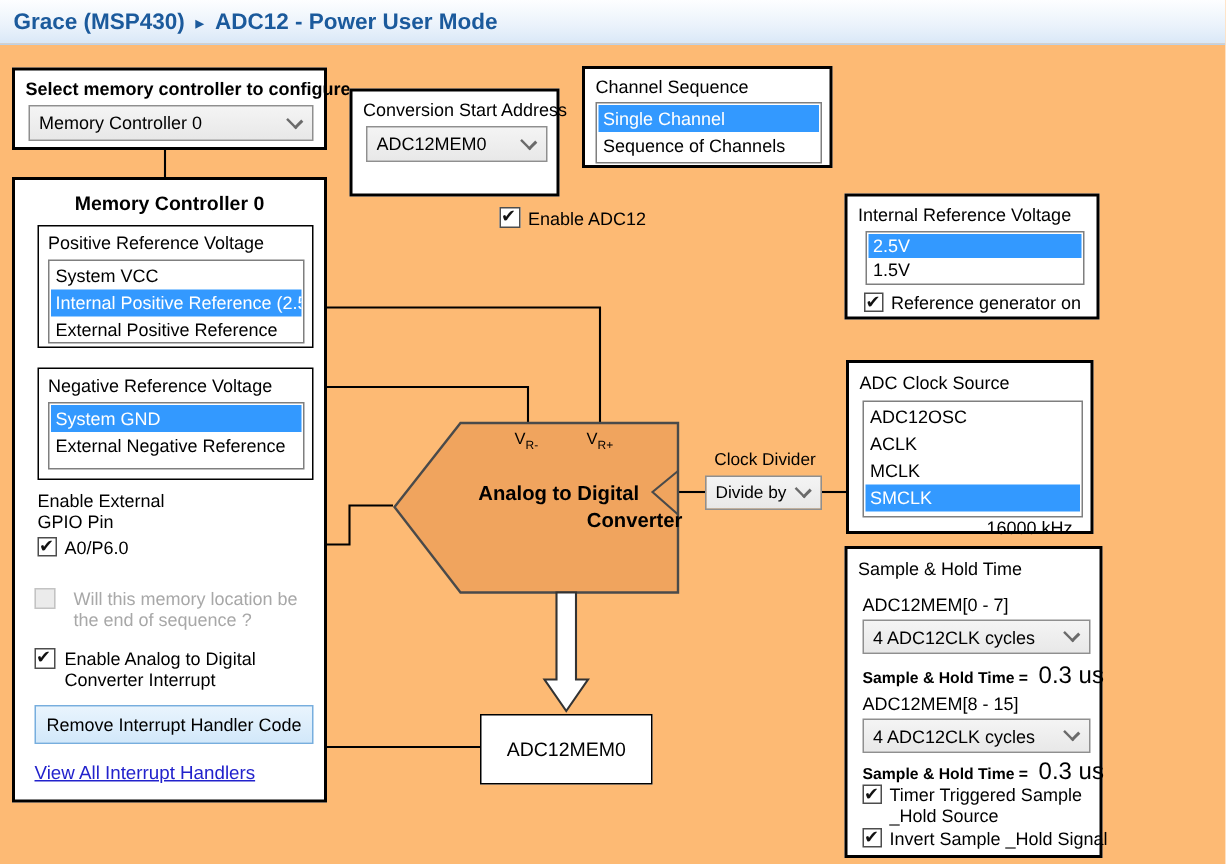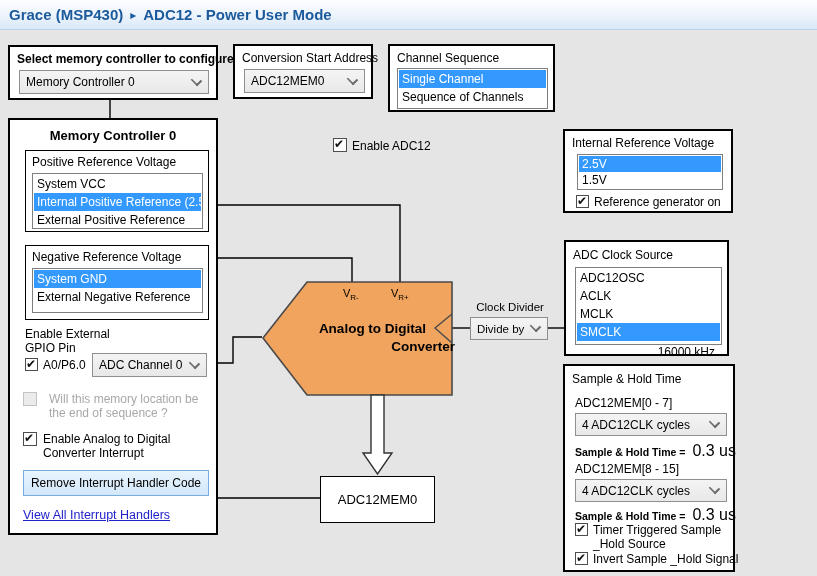--- a/index.html
+++ b/index.html
@@ -1,17 +1,17 @@
 <!DOCTYPE html>
 <html style="--sel: #3399ff; --orange: #f0a45e; --link: #2222cc; --header-text: #1b5a9c;"><head>
 <meta charset="utf-8">
 <style>
   html,body{margin:0;padding:0;background:#fff;}
   #stage{position:relative;width:817px;height:576px;overflow:hidden;
-         font-family:"Liberation Sans",sans-serif;color:#000;background:#e5e5e5;}
+         font-family:"Liberation Sans",sans-serif;color:#000;background:#fdba74;}
 
   
   #header{position:absolute;left:0;top:0;width:817px;height:29px;
           background:linear-gradient(180deg,#fdfeff 0%,#eaf2fb 60%,#d9e8f7 100%);
           border-bottom:1px solid #bcd2e8;display:flex;align-items:center;}
   #header .crumb{font-size:15px;font-weight:bold;color:var(--header-text);margin-left:9px;}
   #header .arrow{font-size:12px;color:var(--header-text);margin:0 7px;}
 
   
   .panel{position:absolute;background:#fff;border:2px solid #000;box-sizing:border-box;z-index:2;}
@@ -87,21 +87,21 @@
   </svg>
 
   <div class="panel" style="left:8px;top:45px;width:210px;height:55px;">
     <div class="lbl bold" style="left:7px;top:5px;">Select memory controller to configure</div>
     <div class="dd" style="left:9px;top:23px;width:190px;height:24px;">
       <span class="dd-text">Memory Controller 0</span>
       <span class="dd-arrow"></span>
     </div>
   </div>
 
-  <div class="panel" style="left:233px;top:44px;width:140px;height:55px;">
+  <div class="panel" style="left:233px;top:59px;width:140px;height:72px;">
     <div class="lbl" style="left:7px;top:5px;">Conversion Start Address</div>
     <div class="dd" style="left:9px;top:23px;width:121px;height:24px;">
       <span class="dd-text">ADC12MEM0</span>
       <span class="dd-arrow"></span>
     </div>
   </div>
 
   <div class="panel" style="left:388px;top:44px;width:167px;height:68px;">
     <div class="lbl" style="left:7px;top:5px;">Channel Sequence</div>
     <div class="listbox" style="left:7px;top:22px;width:151px;height:41px;">
@@ -178,24 +178,20 @@
         <div class="li sel">System GND</div>
         <div class="li">External Negative Reference</div>
       </div>
     </div>
 
     <div class="lbl" style="left:15px;top:207px;">Enable External</div>
     <div class="lbl" style="left:15px;top:221px;">GPIO Pin</div>
 
     <span class="cb checked" style="left:15px;top:238px;"></span>
     <span class="cbl" style="left:33px;top:238px;">A0/P6.0</span>
-    <div class="dd" style="left:82px;top:233px;width:115px;height:24px;">
-      <span class="dd-text">ADC Channel 0</span>
-      <span class="dd-arrow"></span>
-    </div>
 
     <span class="cb disabled" style="left:13px;top:272px;width:14px;height:14px;"></span>
     <span class="cbl dis" style="left:39px;top:272px;">Will this memory location be</span>
     <span class="cbl dis" style="left:39px;top:286px;">the end of sequence ?</span>
 
     <span class="cb checked" style="left:13px;top:312px;width:14px;height:14px;"></span>
     <span class="cbl" style="left:33px;top:312px;">Enable Analog to Digital</span>
     <span class="cbl" style="left:33px;top:326px;">Converter Interrupt</span>
 
     <button id="remove-btn">Remove Interrupt Handler Code</button>

